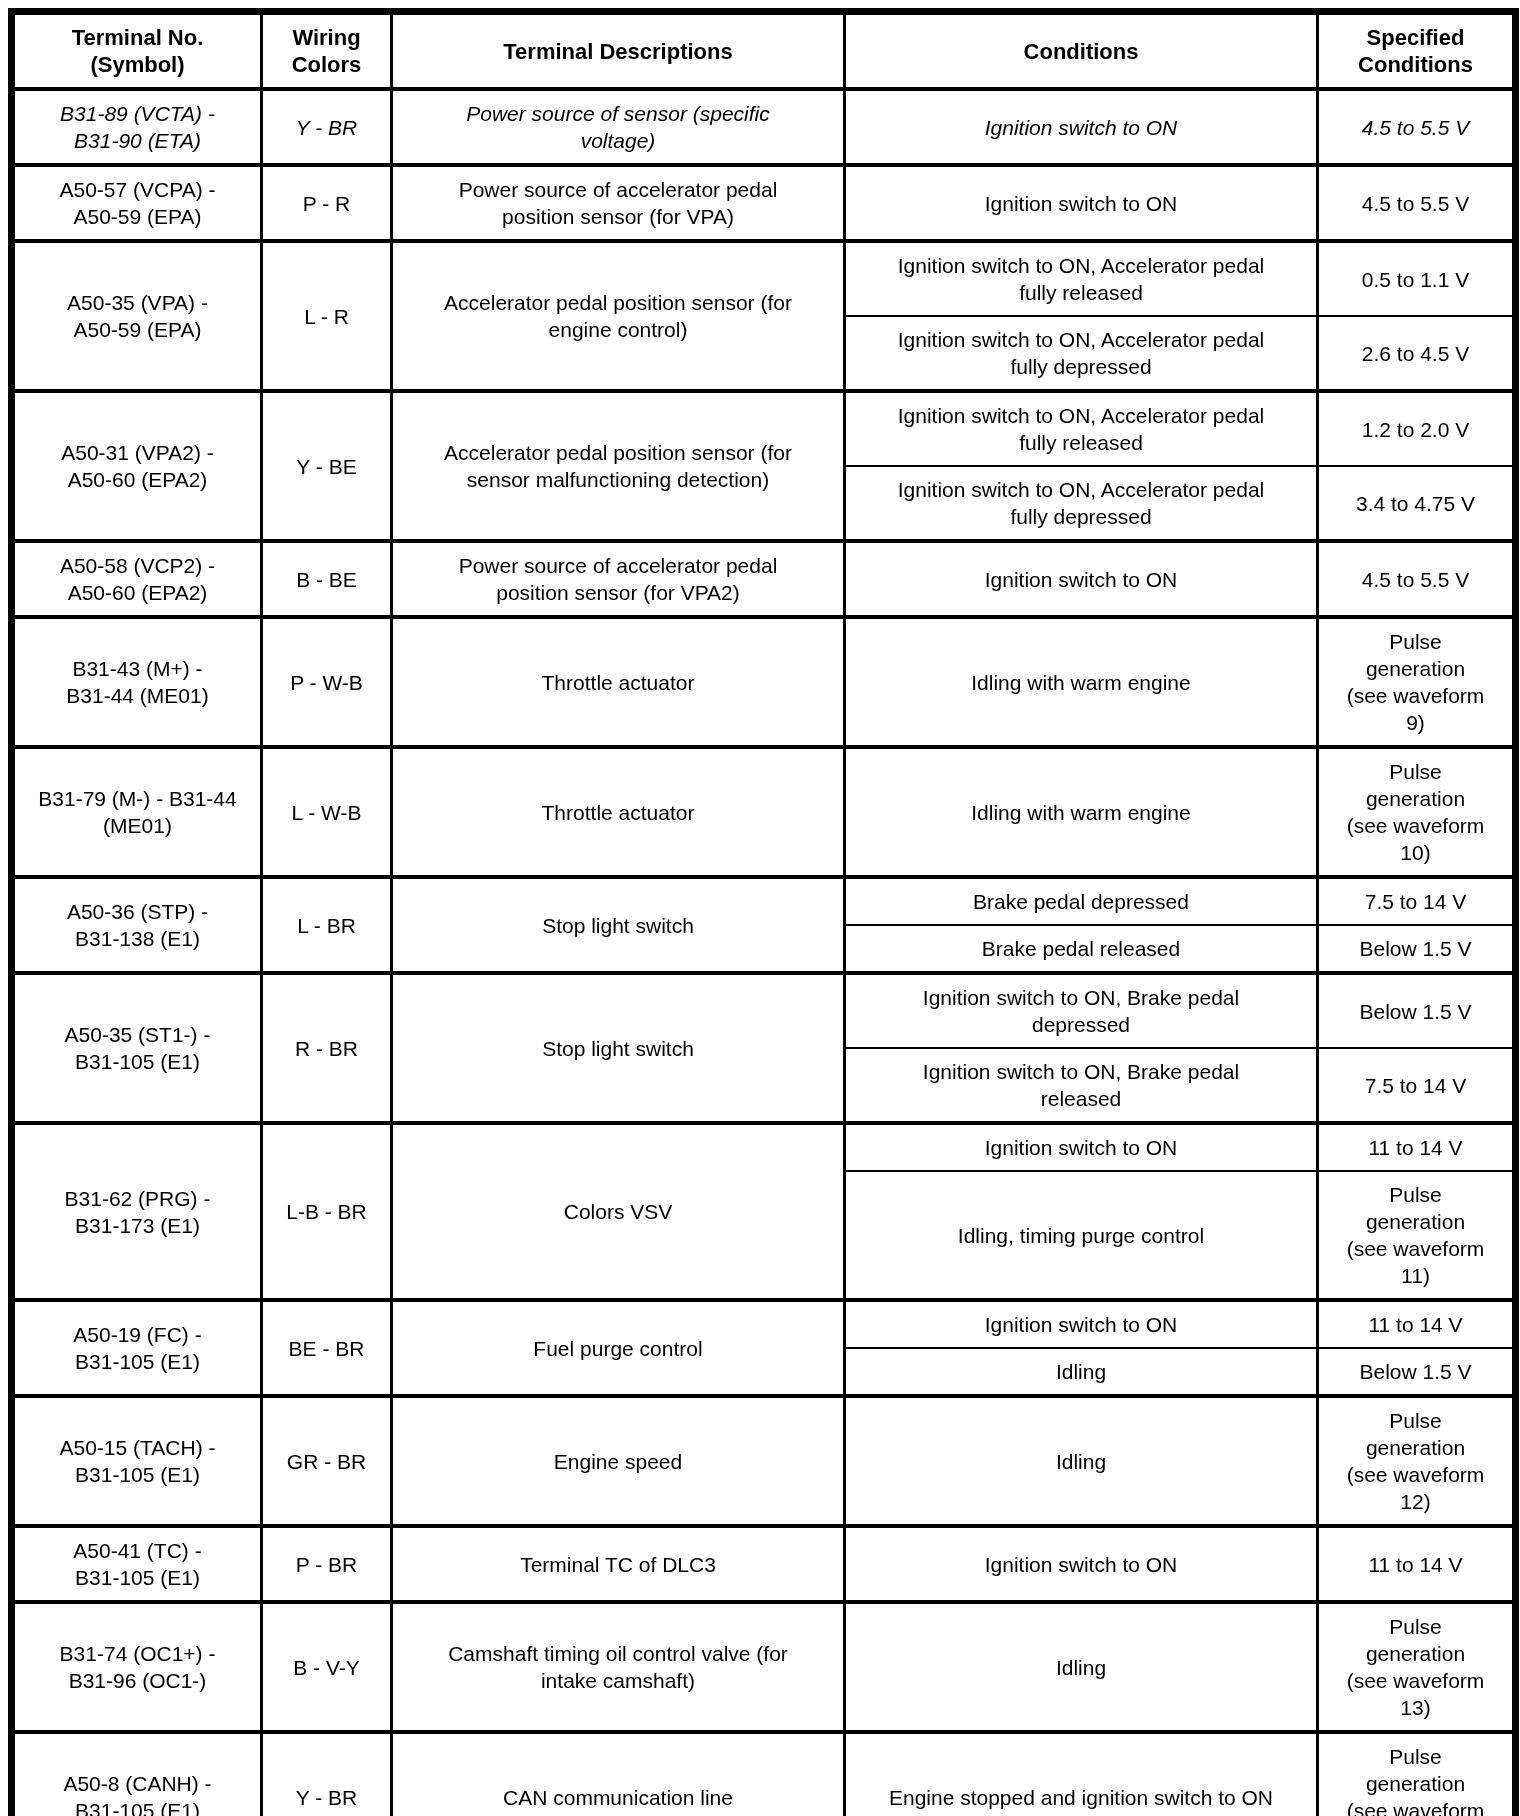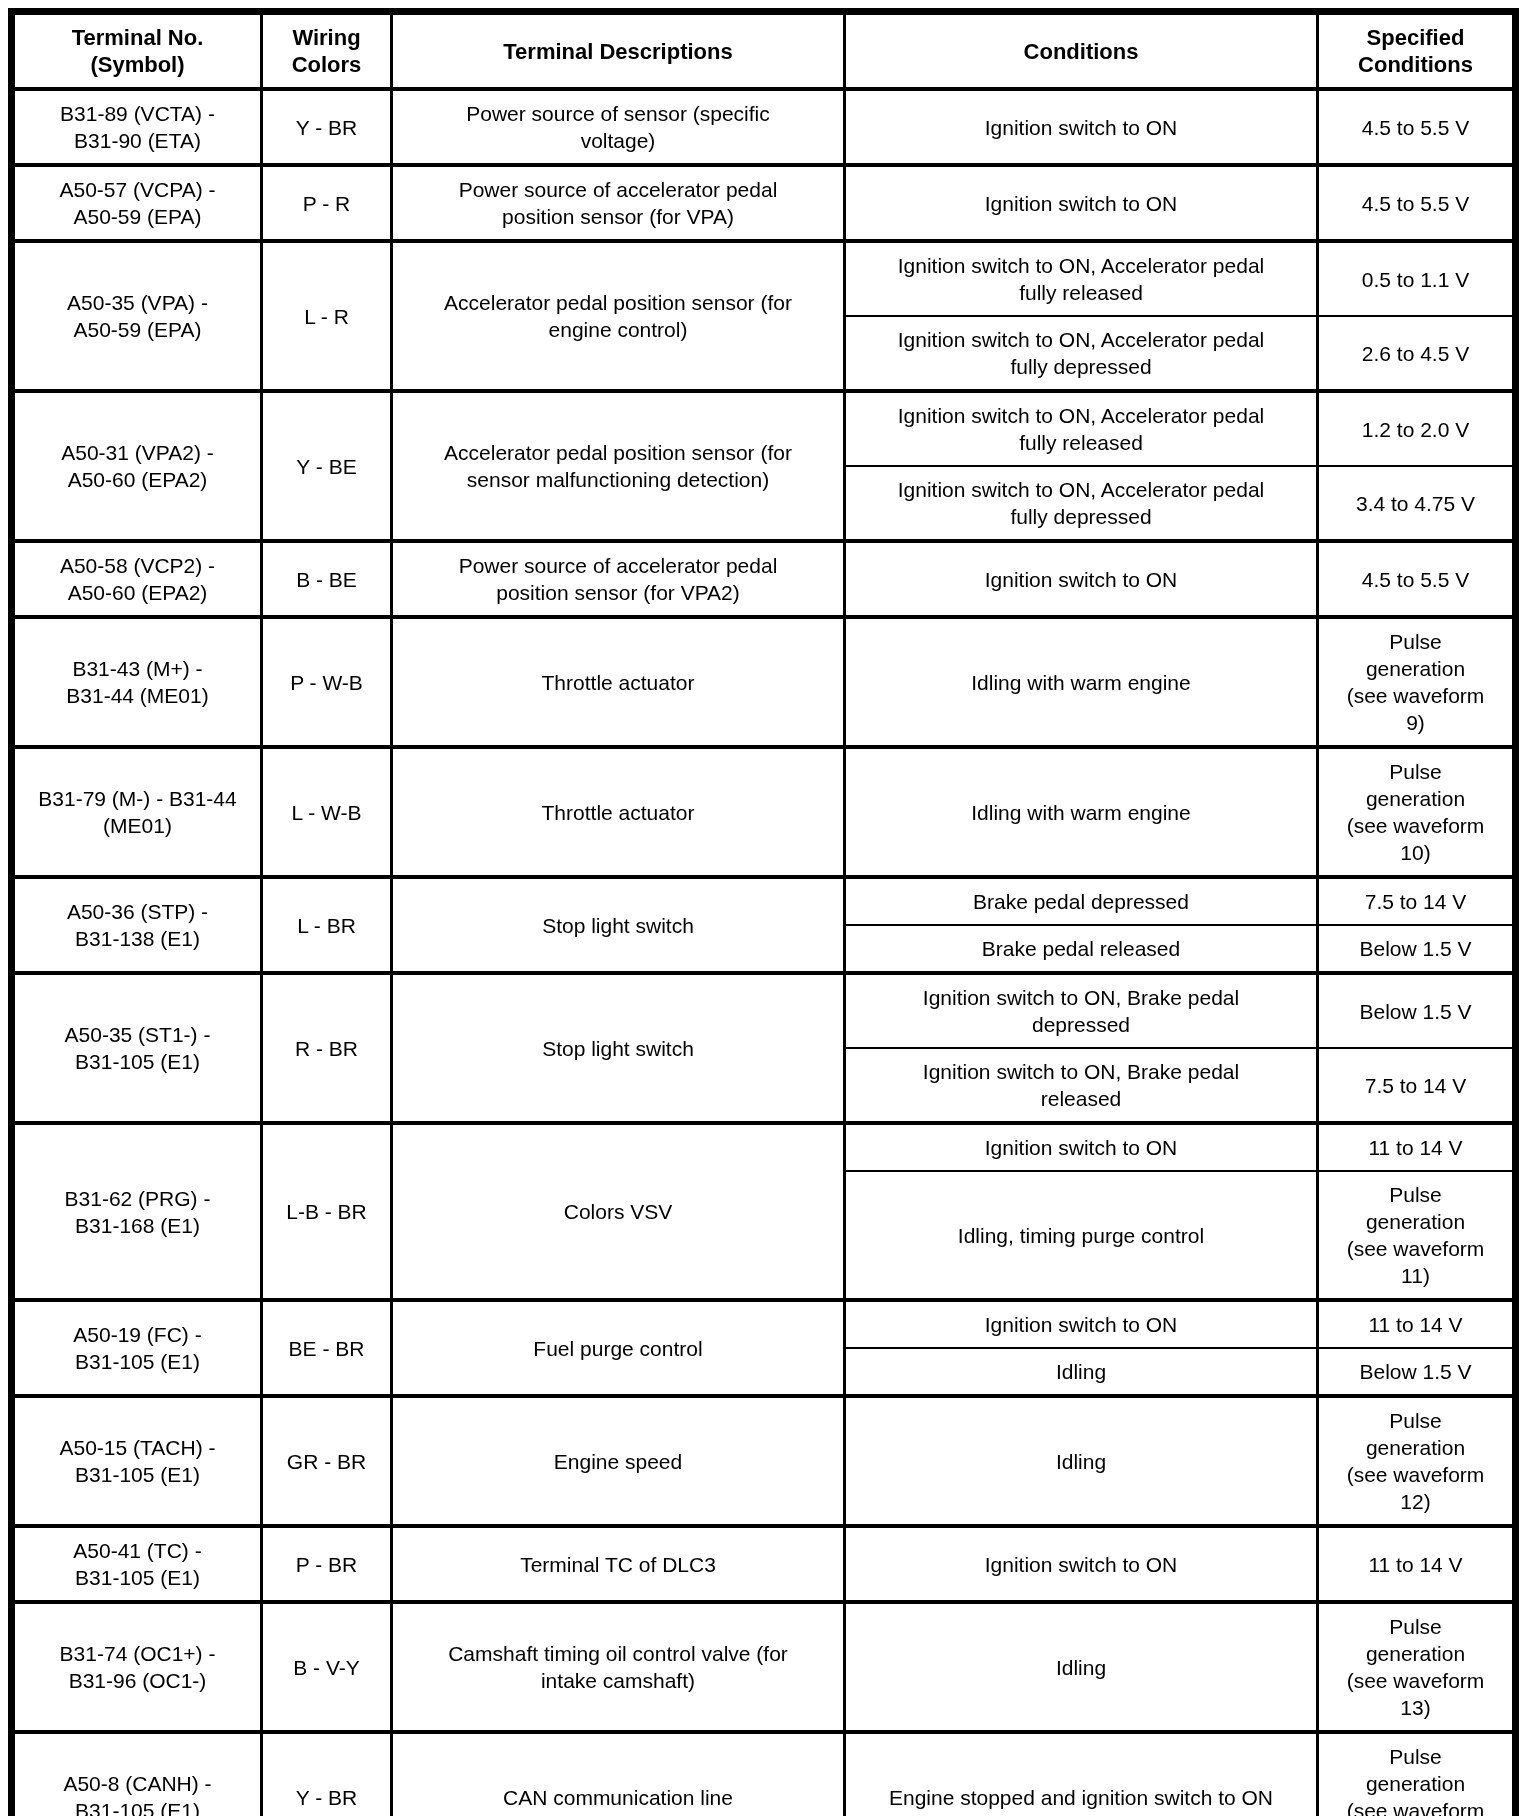--- a/index.html
+++ b/index.html
@@ -65,21 +65,21 @@
 (Symbol)</th>
       <th>Wiring
 Colors</th>
       <th>Terminal Descriptions</th>
       <th>Conditions</th>
       <th>Specified
 Conditions</th>
     </tr>
   </thead>
   <tbody>
-      <tr class="group-start" style="height: 72px;">
+      <tr class="group-start" style="height: 72px; font-style: italic;">
         <td rowspan="1">B31-89 (VCTA) -
 B31-90 (ETA)</td>
         <td rowspan="1">Y - BR</td>
         <td rowspan="1">Power source of sensor (specific
 voltage)</td>
         <td>Ignition switch to ON</td>
         <td>4.5 to 5.5 V</td>
       </tr>
       <tr class="group-start" style="height: 72px;">
         <td rowspan="1">A50-57 (VCPA) -
@@ -172,21 +172,21 @@
 depressed</td>
         <td>Below 1.5 V</td>
       </tr>
       <tr>
         <td>Ignition switch to ON, Brake pedal
 released</td>
         <td>7.5 to 14 V</td>
       </tr>
       <tr class="group-start">
         <td rowspan="2">B31-62 (PRG) -
-B31-168 (E1)</td>
+B31-173 (E1)</td>
         <td rowspan="2">L-B - BR</td>
         <td rowspan="2">Colors VSV</td>
         <td>Ignition switch to ON</td>
         <td>11 to 14 V</td>
       </tr>
       <tr>
         <td>Idling, timing purge control</td>
         <td>Pulse
 generation
 (see waveform

